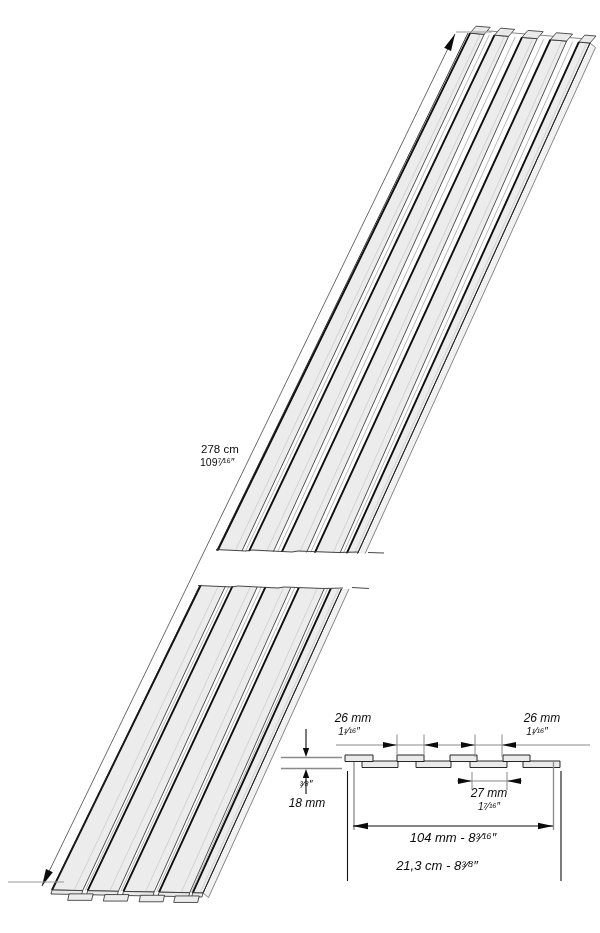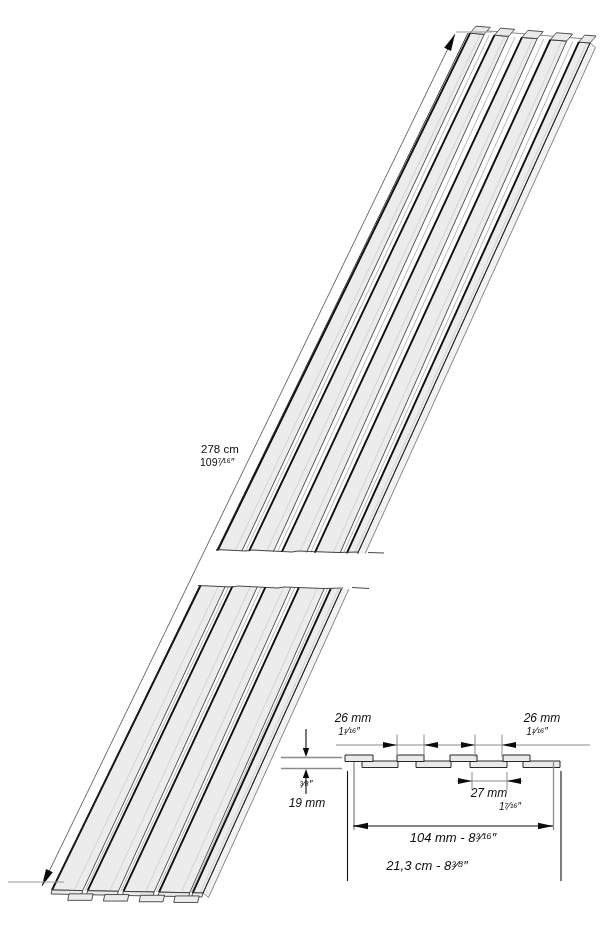--- a/index.html
+++ b/index.html
@@ -129,21 +129,21 @@
 
   <div class="lbl f115" style="left:201px;top:444px;">278 cm</div>
   <div class="lbl f10" style="left:200px;top:457px;font-size:10.5px;">109⁷⁄¹⁶″</div>
 
   <div class="lbl f12 c" style="left:353px;top:712px;">26 mm</div>
   <div class="lbl f10 c" style="left:349px;top:727px;">1¹⁄¹⁶″</div>
 
   <div class="lbl f12 c" style="left:542px;top:712px;">26 mm</div>
   <div class="lbl f10 c" style="left:537px;top:727px;">1¹⁄¹⁶″</div>
 
-  <div class="lbl f12 c" style="left:307px;top:797px;">19 mm</div>
+  <div class="lbl f12 c" style="left:307px;top:797px;">18 mm</div>
   <div class="lbl f10 c" style="left:306px;top:780px;">³⁄⁸″</div>
 
   <div class="lbl f12 c" style="left:489px;top:787px;">27 mm</div>
-  <div class="lbl f10 c" style="left:510px;top:802px;">1⁷⁄¹⁶″</div>
+  <div class="lbl f10 c" style="left:489px;top:802px;">1⁷⁄¹⁶″</div>
 
   <div class="lbl f13 c" style="left:453px;top:831px;">104 mm - 8³⁄¹⁶″</div>
-  <div class="lbl f13 c" style="left:427px;top:859px;">21,3 cm - 8³⁄⁸″</div>
+  <div class="lbl f13 c" style="left:437px;top:859px;">21,3 cm - 8³⁄⁸″</div>
 </div>
 
 </body></html>

